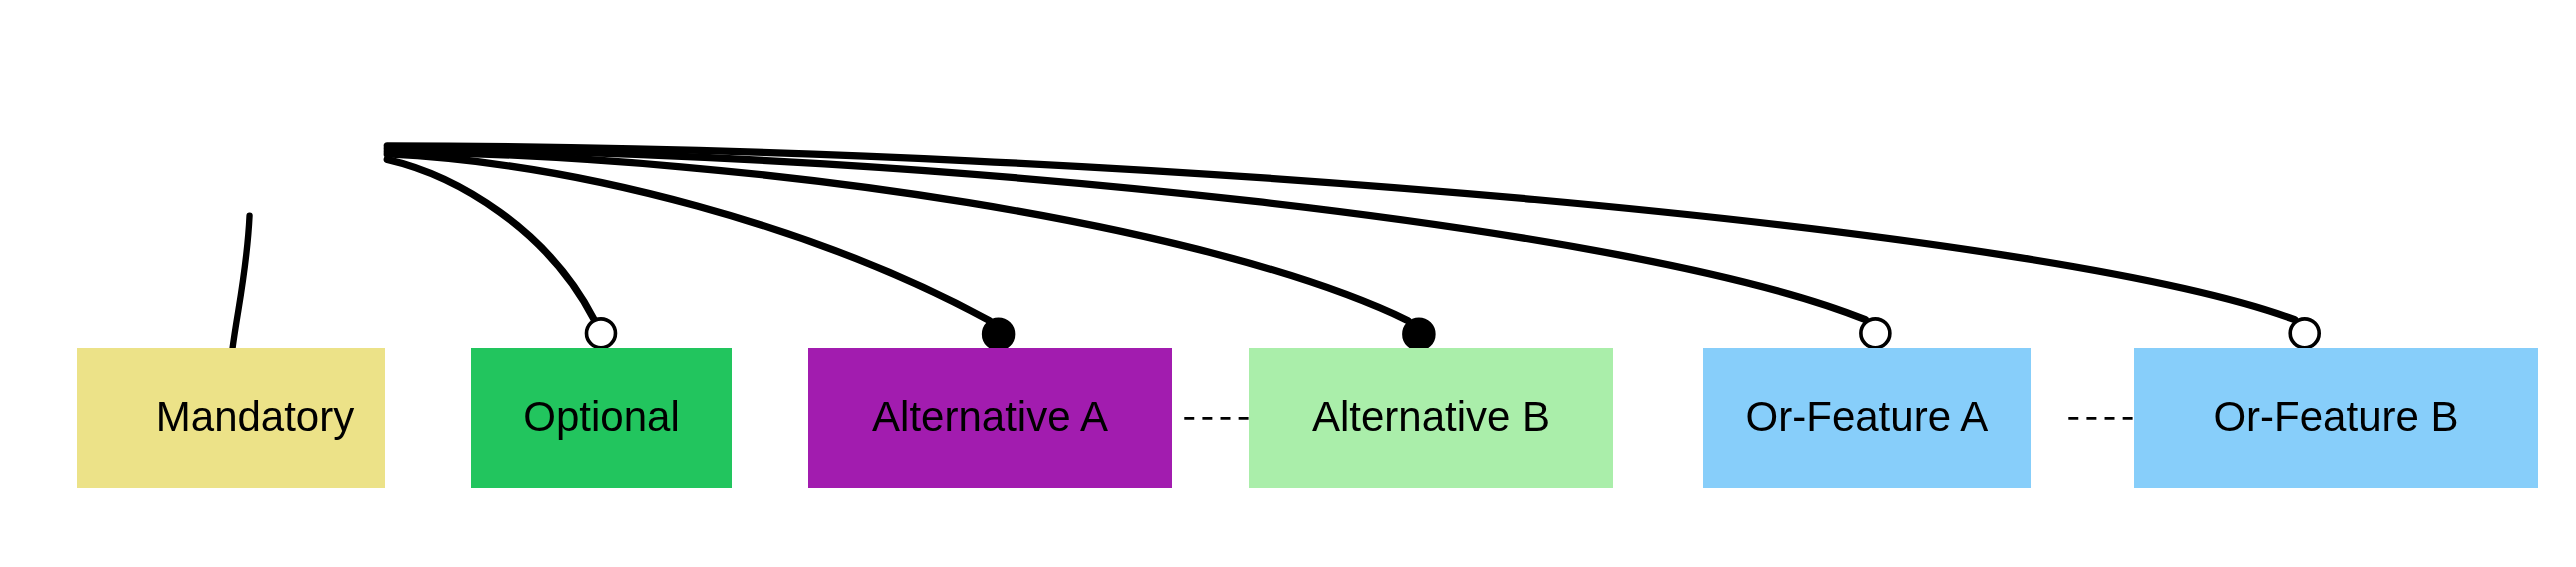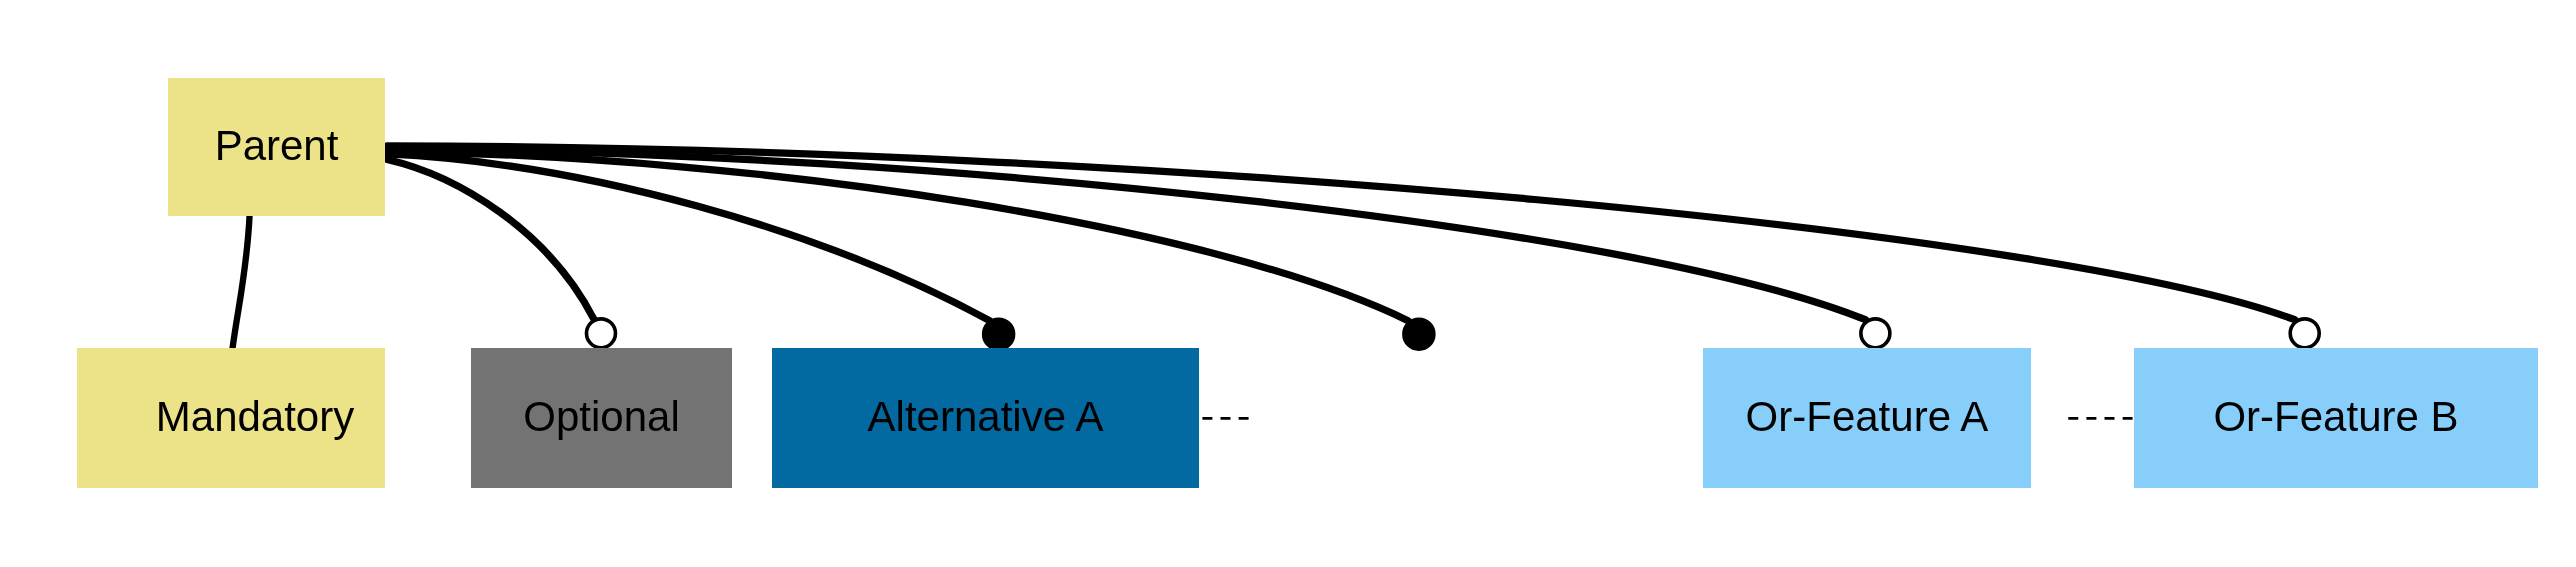--- a/index.html
+++ b/index.html
@@ -69,36 +69,36 @@
     <path d="M 427 164 C 1050 168, 1810 252, 2059 353" fill="none" stroke="#000000" stroke-width="8" stroke-linecap="round"></path>
     <circle cx="2070" cy="368" r="16" fill="#ffffff" stroke="#000000" stroke-width="4"></circle>
 
     <path d="M 427 161 C 1260 162, 2270 254, 2533 353" fill="none" stroke="#000000" stroke-width="8" stroke-linecap="round"></path>
     <circle cx="2544" cy="368" r="16" fill="#ffffff" stroke="#000000" stroke-width="4"></circle>
 
     <line x1="1307" y1="462" x2="1379" y2="462" stroke="#000000" stroke-width="3" stroke-dasharray="11 9"></line>
     <line x1="2283" y1="462" x2="2355" y2="462" stroke="#000000" stroke-width="3" stroke-dasharray="11 9"></line>
   </svg>
 
-  <div class="fm-node" style="left:168px; top:78px; width:217px; height:138px; background:#ece288;">
-    <span class="fm-label">Parent</span>
-  </div>
 
   <div class="fm-node" style="left:77px; top:348px; width:308px; height:140px; background:#ece288;padding-left:48px;">
     <span class="fm-label">Mandatory</span>
   </div>
 
-  <div class="fm-node" style="left:471px; top:348px; width:261px; height:140px; background:#737373;">
+  <div class="fm-node" style="left:471px; top:348px; width:261px; height:140px; background:#22c55e;">
     <span class="fm-label">Optional</span>
   </div>
 
-  <div class="fm-node" style="left:772px; top:348px; width:427px; height:140px; background:#0369a1;">
+  <div class="fm-node" style="left:808px; top:348px; width:364px; height:140px; background:#a21caf;">
     <span class="fm-label">Alternative A</span>
   </div>
 
+  <div class="fm-node" style="left:1249px; top:348px; width:364px; height:140px; background:#aaeeaa;">
+    <span class="fm-label">Alternative B</span>
+  </div>
 
   <div class="fm-node" style="left:1703px; top:348px; width:328px; height:140px; background:#87cefa;">
     <span class="fm-label">Or-Feature A</span>
   </div>
 
   <div class="fm-node" style="left:2134px; top:348px; width:404px; height:140px; background:#87cefa;">
     <span class="fm-label">Or-Feature B</span>
   </div>
 
 </div>

